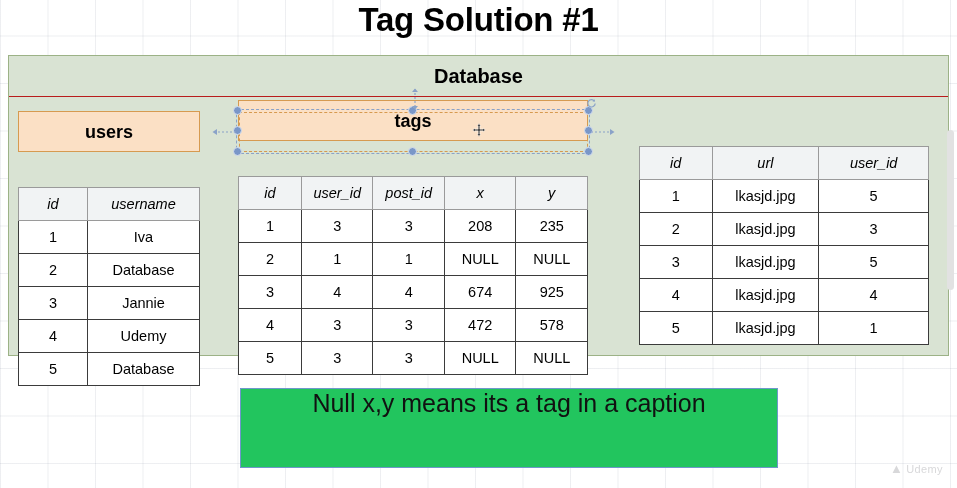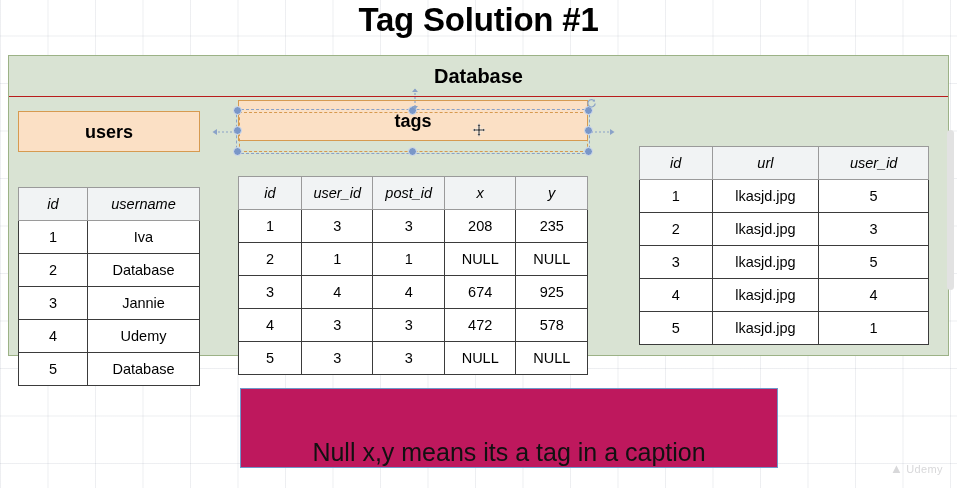--- a/index.html
+++ b/index.html
@@ -124,24 +124,24 @@
     color:#8aa2c8;
   }
   .guide-h-right{
     position:absolute;left:589px;top:123px;width:26px;height:10px;
     color:#8aa2c8;
   }
 
   
   .note-box{
     position:absolute;left:240px;top:388px;width:538px;height:80px;
-    background:#be185d;
+    background:#22c55e;
     border:1.5px solid #6f97cb;
     box-sizing:border-box;
-    display:flex;align-items:flex-end;justify-content:center;
+    display:flex;align-items:flex-start;justify-content:center;
   }
   .note-text{font-size:25px;color:#111;}
 
   
   .scrollbar{
     position:absolute;right:3px;top:130px;width:7px;height:160px;
     background:#e2e2e2;border-radius:4px;
   }
   .watermark{
     position:absolute;right:14px;bottom:12px;

